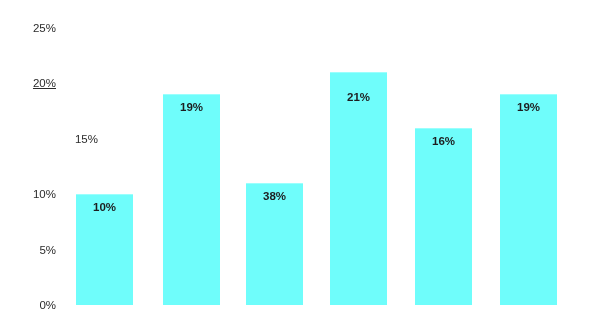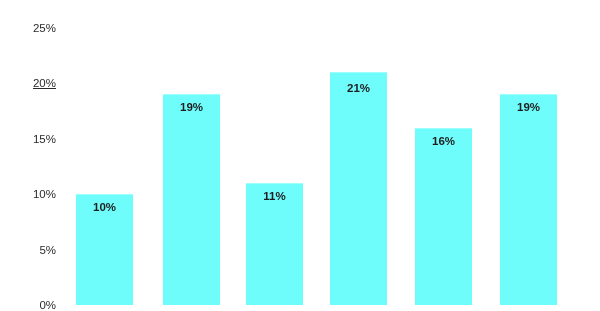--- a/index.html
+++ b/index.html
@@ -107,45 +107,45 @@
 
 <div id="chart-root">
 
   <div class="title-sliver"></div>
 
   <div class="plot">
 
     <div id="yticks">
         <div class="ytick" style="top: 28px;">25%</div>
         <div class="ytick" style="top: 83.4px; text-decoration: underline;">20%</div>
-        <div class="ytick" style="top: 138.8px;">15%</div>
+        <div class="ytick" style="top: 138.8px; padding-left: 42px;">15%</div>
         <div class="ytick" style="top: 194.2px;">10%</div>
         <div class="ytick" style="top: 249.6px;">5%</div>
         <div class="ytick" style="top: 305px;">0%</div>
       </div>
 
     <div class="bars" id="bars">
         <div class="bar-group" style="left: 76px; width: 57px; height: 311px; bottom: 6px;">
           <div class="bar" style="height: 110.8px; background: rgb(111, 253, 251);"></div>
           <div class="bar-label" style="bottom: 91.8px;">10%</div>
           <div class="xcat" style="left: 0px; width: 100%;"></div>
         </div>
         <div class="bar-group" style="left: 163px; width: 57px; height: 311px; bottom: 6px;">
           <div class="bar" style="height: 210.52px; background: rgb(111, 253, 251);"></div>
           <div class="bar-label" style="bottom: 191.52px;">19%</div>
           <div class="xcat" style="left: 0px; width: 100%;"></div>
         </div>
         <div class="bar-group" style="left: 246px; width: 57px; height: 311px; bottom: 6px;">
           <div class="bar" style="height: 121.88px; background: rgb(111, 253, 251);"></div>
-          <div class="bar-label" style="bottom: 102.88px;">11%</div>
+          <div class="bar-label" style="bottom: 102.88px;">38%</div>
           <div class="xcat" style="left: 0px; width: 100%;"></div>
         </div>
         <div class="bar-group" style="left: 330px; width: 57px; height: 311px; bottom: 6px;">
           <div class="bar" style="height: 232.68px; background: rgb(111, 253, 251);"></div>
-          <div class="bar-label" style="bottom: 211px;">21%</div>
+          <div class="bar-label" style="bottom: 202px;">21%</div>
           <div class="xcat" style="left: 0px; width: 100%;"></div>
         </div>
         <div class="bar-group" style="left: 415px; width: 57px; height: 311px; bottom: 6px;">
           <div class="bar" style="height: 177.28px; background: rgb(111, 253, 251);"></div>
           <div class="bar-label" style="bottom: 158.28px; margin-top: 48px;">16%</div>
           <div class="xcat" style="left: 0px; width: 100%;"></div>
         </div>
         <div class="bar-group" style="left: 500px; width: 57px; height: 311px; bottom: 6px;">
           <div class="bar" style="height: 210.52px; background: rgb(111, 253, 251);"></div>
           <div class="bar-label" style="bottom: 191.52px;">19%</div>

